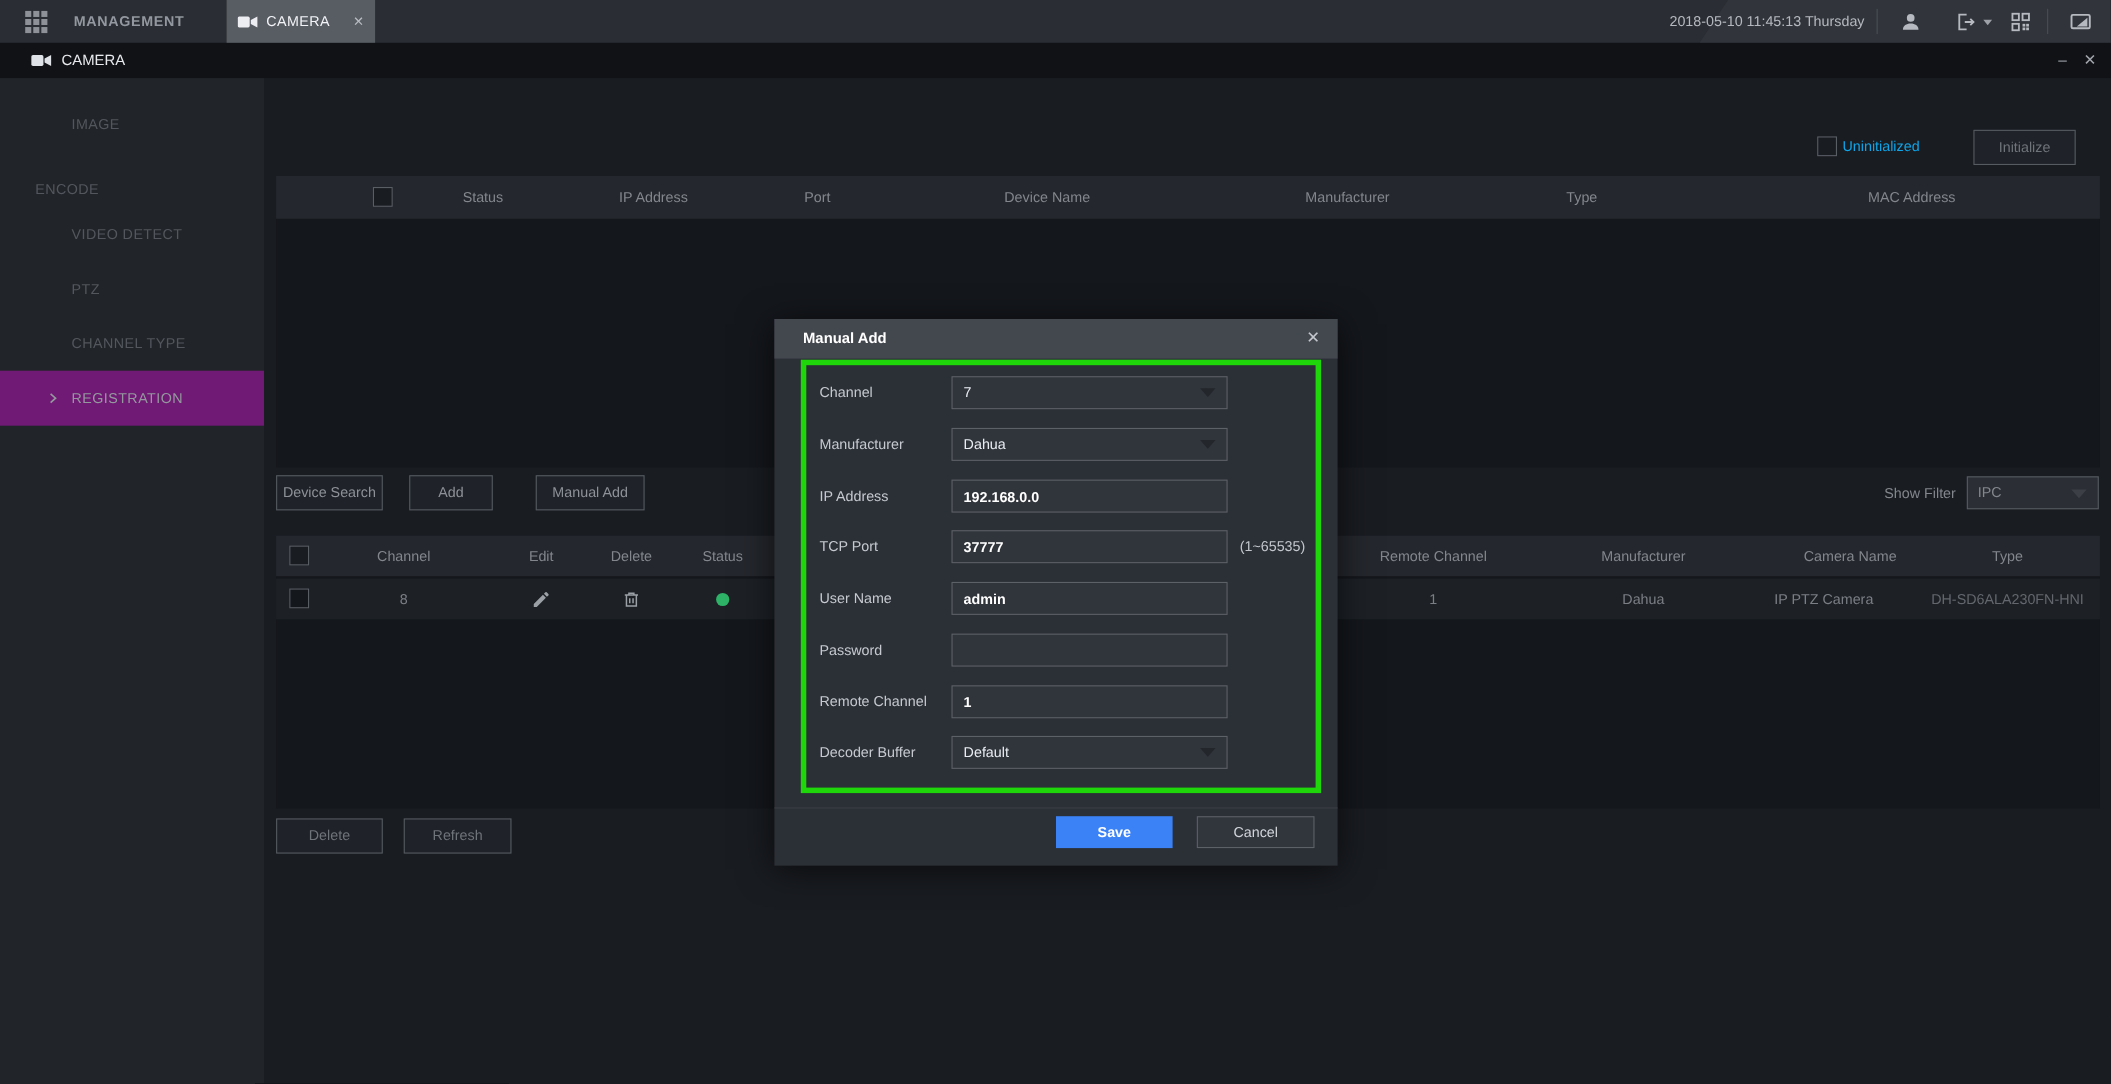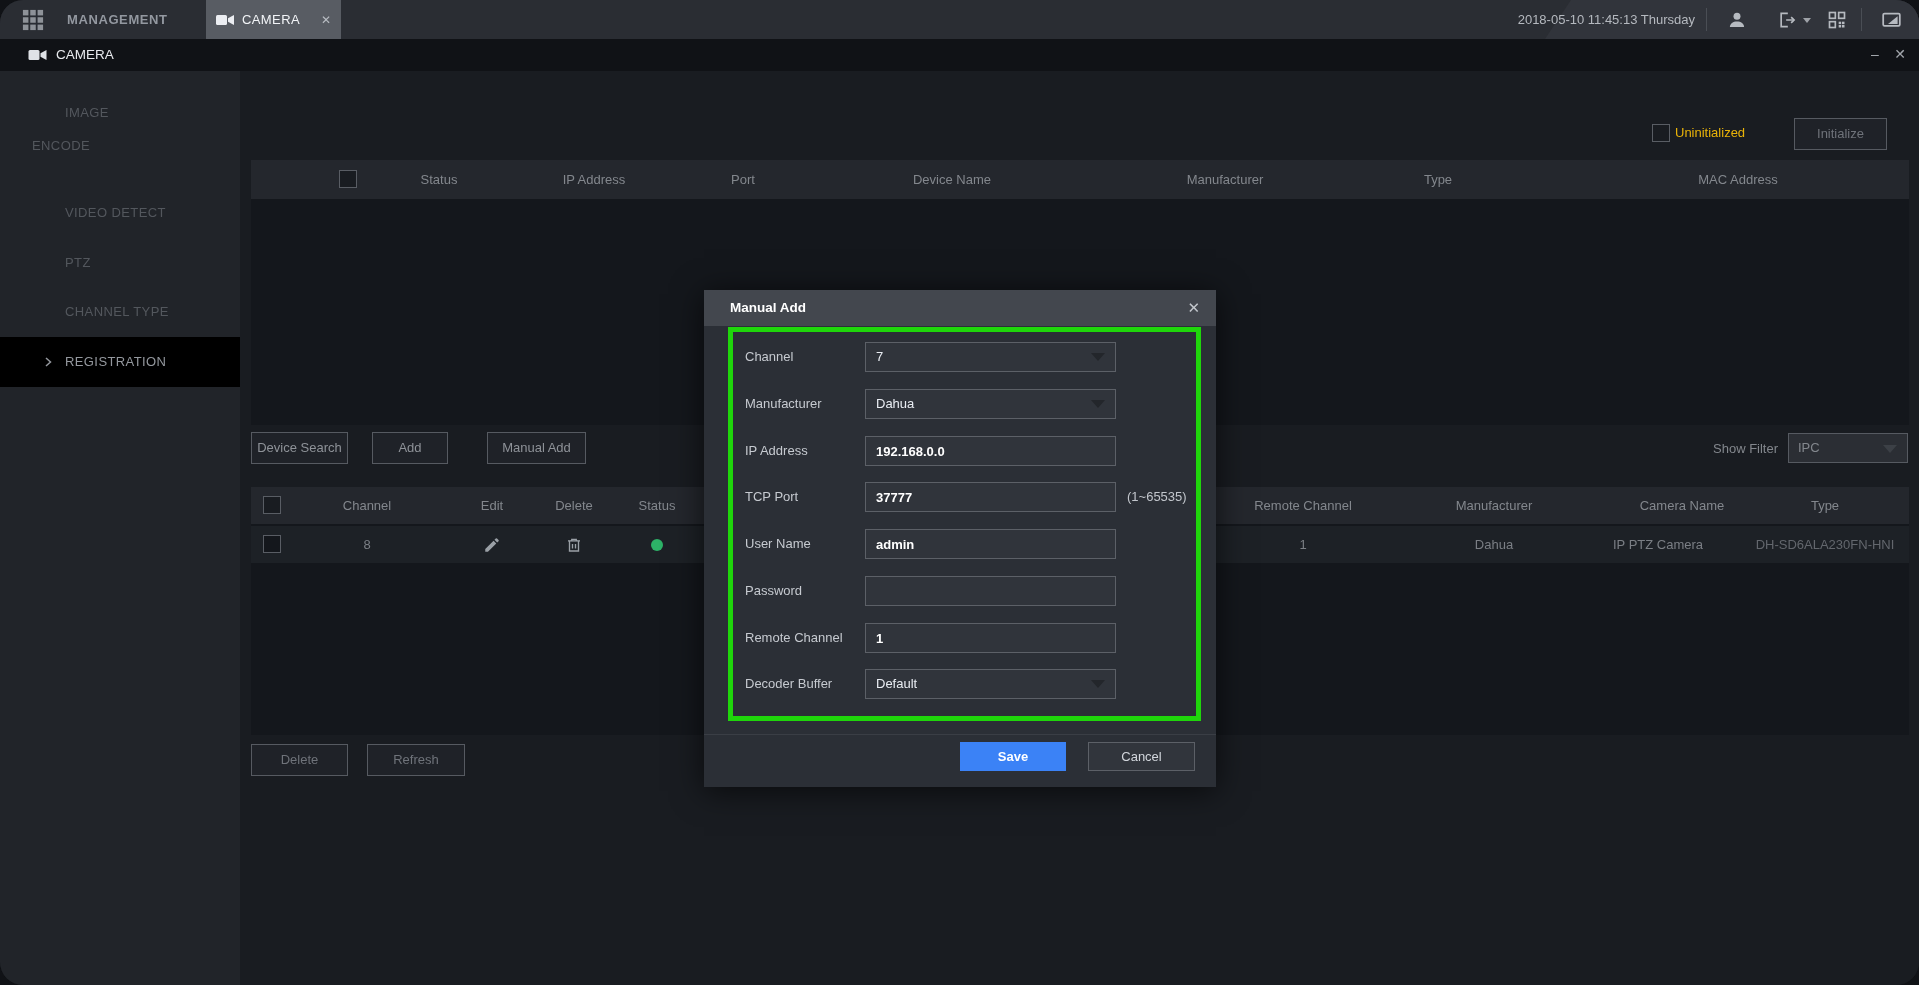--- a/index.html
+++ b/index.html
@@ -1,18 +1,18 @@
 <!DOCTYPE html>
 <html><head>
 <meta charset="utf-8">
 <style>
   * { margin:0; padding:0; box-sizing:border-box; }
   html,body { width:1919px; height:985px; background:#101216; }
   body { font-family:"Liberation Sans", sans-serif; -webkit-font-smoothing:antialiased; }
-  #app { position:relative; width:1919px; height:985px; overflow:hidden; background:#191c21;border-radius:23px; }
+  #app { position:relative; width:1919px; height:985px; overflow:hidden; background:#191c21; }
 
   
   .topbar { position:absolute; left:0; top:0; width:1919px; height:39px; background:#2a2d33; }
   .topbar-right-shade { position:absolute; left:1545px; top:0; width:374px; height:39px; background:#31343b;
       clip-path:polygon(26px 0, 100% 0, 100% 100%, 0 100%); }
   .grid-icon { position:absolute; left:22px; top:9px; width:22px; height:22px; }
   .mgmt-label { position:absolute; left:67px; top:0; height:39px; line-height:39px; color:#9398a0;
       font-size:13px; font-weight:bold; letter-spacing:.6px; }
   .tab { position:absolute; left:206px; top:0; width:135px; height:39px; background:#585c63; display:flex;
       align-items:center; padding:0 10px; }
@@ -28,21 +28,21 @@
   
   .wintitle { position:absolute; left:0; top:39px; width:1919px; height:32px; background:#101216; }
   .wintitle .cam-svg { position:absolute; left:28px; top:9px; width:20px; height:14px; }
   .win-title-text { position:absolute; left:56px; top:0; height:32px; line-height:32px; color:#e8eaee; font-size:13.5px; }
   .win-btn { position:absolute; top:0; height:32px; line-height:30px; color:#a2a6ac; font-size:14px; text-align:center; width:22px; }
 
   
   .sidebar { position:absolute; left:0; top:71px; width:240px; height:914px; background:#212429; }
   .side-item { position:absolute; left:0; width:240px; height:50px; line-height:50px; padding-left:65px;
       color:#53575d; font-size:13px; letter-spacing:.4px; cursor:default; }
-  .side-item.active { background:#000000; color:#94989e; }
+  .side-item.active { background:#701a75; color:#94989e; }
   .side-item .chev { position:absolute; left:42px; top:19px; width:12px; height:12px; }
 
   
   .content-bg { position:absolute; left:240px; top:71px; width:1679px; height:914px; background:#191c21; }
   .tbl-header { position:absolute; background:#24272d; }
   .tbl-body { position:absolute; background:#14171c; }
   .col { position:absolute; top:0; height:100%; line-height:39px; transform:translateX(-50%);
       color:#83878d; font-size:13px; white-space:nowrap; }
   .chk { position:absolute; width:18px; height:18px; border:1px solid #595d64; background:#191c21; }
   .btn { position:absolute; height:32px; border:1px solid #565a61; background:#1f2228; color:#8e9298;
@@ -160,36 +160,36 @@
       <rect x="0" y="2" width="11" height="10" rx="1.5" fill="#dfe2e7"></rect>
       <polygon points="12,5.2 18,2 18,12 12,8.8" fill="#dfe2e7"></polygon>
     </svg>
     <span class="win-title-text">CAMERA</span>
     <span class="win-btn" style="right:33px;">–</span>
     <span class="win-btn" style="right:8px;">✕</span>
   </div>
 
   <div class="sidebar">
     <div class="side-item" style="top:17px;">IMAGE</div>
-    <div class="side-item" style="top:50px;padding-left:32px;">ENCODE</div>
+    <div class="side-item" style="top:76px;padding-left:32px;">ENCODE</div>
     <div class="side-item" style="top:167px;">PTZ</div>
     <div class="side-item" style="top:117px;">VIDEO DETECT</div>
     <div class="side-item" style="top:216px;">CHANNEL TYPE</div>
     <div class="side-item active" style="top:266px;">
       <svg class="chev" viewBox="0 0 24 24" fill="none" stroke="#94989e" stroke-width="3">
         <polyline points="8,4 17,12 8,20"></polyline>
         </svg>
       <span>REGISTRATION</span>
     </div>
   </div>
 
   <div class="content-bg"></div>
 
   <div class="chk" style="left:1652px; top:124px;"></div>
-  <span class="filter-label" style="left:1675px; top:118px; color:#eab308;">Uninitialized</span>
+  <span class="filter-label" style="left:1675px; top:118px; color:#0ea5e9;">Uninitialized</span>
   <div class="btn dim" style="left:1794px; top:118px; width:93px;">Initialize</div>
 
   <div class="tbl-header" style="left:251px; top:160px; width:1658px; height:39px;">
     <div class="chk" style="left:88px; top:10px;"></div>
     <span class="col" style="left:188px;">Status</span>
     <span class="col" style="left:343px;">IP Address</span>
     <span class="col" style="left:492px;">Port</span>
     <span class="col" style="left:701px;">Device Name</span>
     <span class="col" style="left:974px;">Manufacturer</span>
     <span class="col" style="left:1187px;">Type</span>

